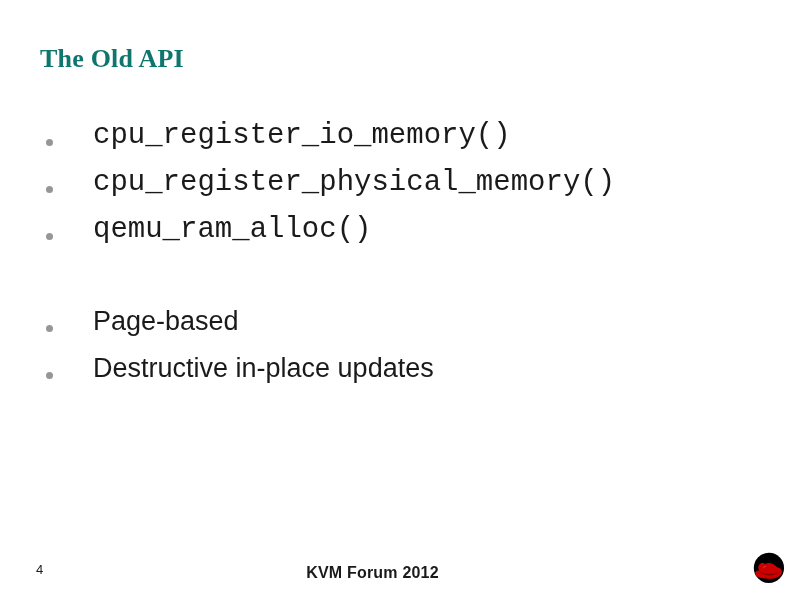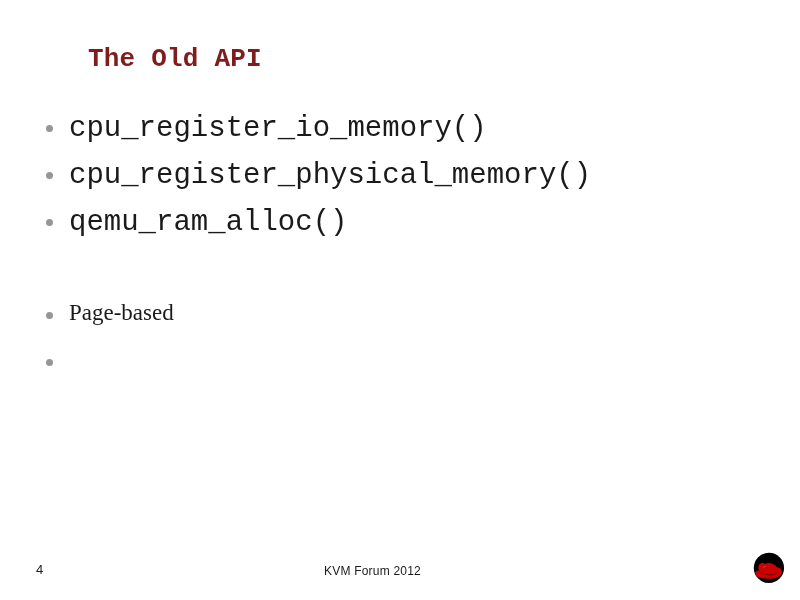--- a/index.html
+++ b/index.html
@@ -16,40 +16,40 @@
     height: 600px;
     background: #ffffff;
     overflow: hidden;
   }
 
   
   .slide-title {
     position: absolute;
     left: 40px;
     top: 44px;
-    font-family: Liberation Mono, monospace;
+    font-family: Liberation Serif, serif;
     font-size: 26px;
     font-weight: bold;
-    color: #7f1d1d;
+    color: #0f766e;
     letter-spacing: 0.2px;
     white-space: nowrap;
-    margin-left: 48px;
   }
 
   
   .body-list {
     position: absolute;
     left: 46px;
     top: 112px;
     width: 700px;
   }
   .bullet-row {
     display: flex;
-    align-items: flex-start;
+    align-items: center;
     height: 47px;
+    gap: 24px;
   }
   .bullet-row.spacer {
     height: 44px;
   }
   .bullet-dot {
     flex: 0 0 auto;
     width: 7px;
     height: 7px;
     border-radius: 50%;
     background: #969696;
@@ -63,22 +63,22 @@
   }
   .bullet-row.mono .bullet-text {
     font-family: "Liberation Mono", "DejaVu Sans Mono", monospace;
     font-size: 29px;
     line-height: 34px;
   }
   .bullet-row.mono .bullet-dot {
     margin-top: 13px;
   }
   .bullet-row.sans .bullet-text {
-    font-family: Liberation Serif, serif;
-    font-size: 23px;
+    font-family: Liberation Sans, sans-serif;
+    font-size: 27px;
     line-height: 32px;
   }
 
   
   .footer {
     position: absolute;
     left: 0;
     right: 0;
     bottom: 0;
     height: 52px;
@@ -91,22 +91,22 @@
     font-size: 13px;
     color: #1a1a1a;
   }
   .footer-center {
     position: absolute;
     left: 0;
     top: 16px;
     width: 745px;
     text-align: center;
     font-family: "Liberation Sans", sans-serif;
-    font-size: 12px;
-    font-weight: normal;
+    font-size: 16px;
+    font-weight: bold;
     color: #1a1a1a;
     letter-spacing: 0.2px;
   }
   .logo {
     position: absolute;
     right: 12px;
     top: 3px;
     width: 36px;
     height: 36px;
   }
@@ -137,20 +137,21 @@
 
     <div class="bullet-row spacer"></div>
 
     <div class="bullet-row sans">
       <span class="bullet-dot"></span>
       <span class="bullet-text">Page-based</span>
     </div>
 
     <div class="bullet-row sans">
       <span class="bullet-dot"></span>
+      <span class="bullet-text">Destructive in-place updates</span>
     </div>
 
 
   </div>
 
   <div class="footer">
     <div class="page-number">4</div>
     <div class="footer-center">KVM Forum 2012</div>
     <svg class="logo" viewBox="0 0 100 100" xmlns="http://www.w3.org/2000/svg">
       <circle cx="47" cy="47" r="42" fill="#000000"></circle>

